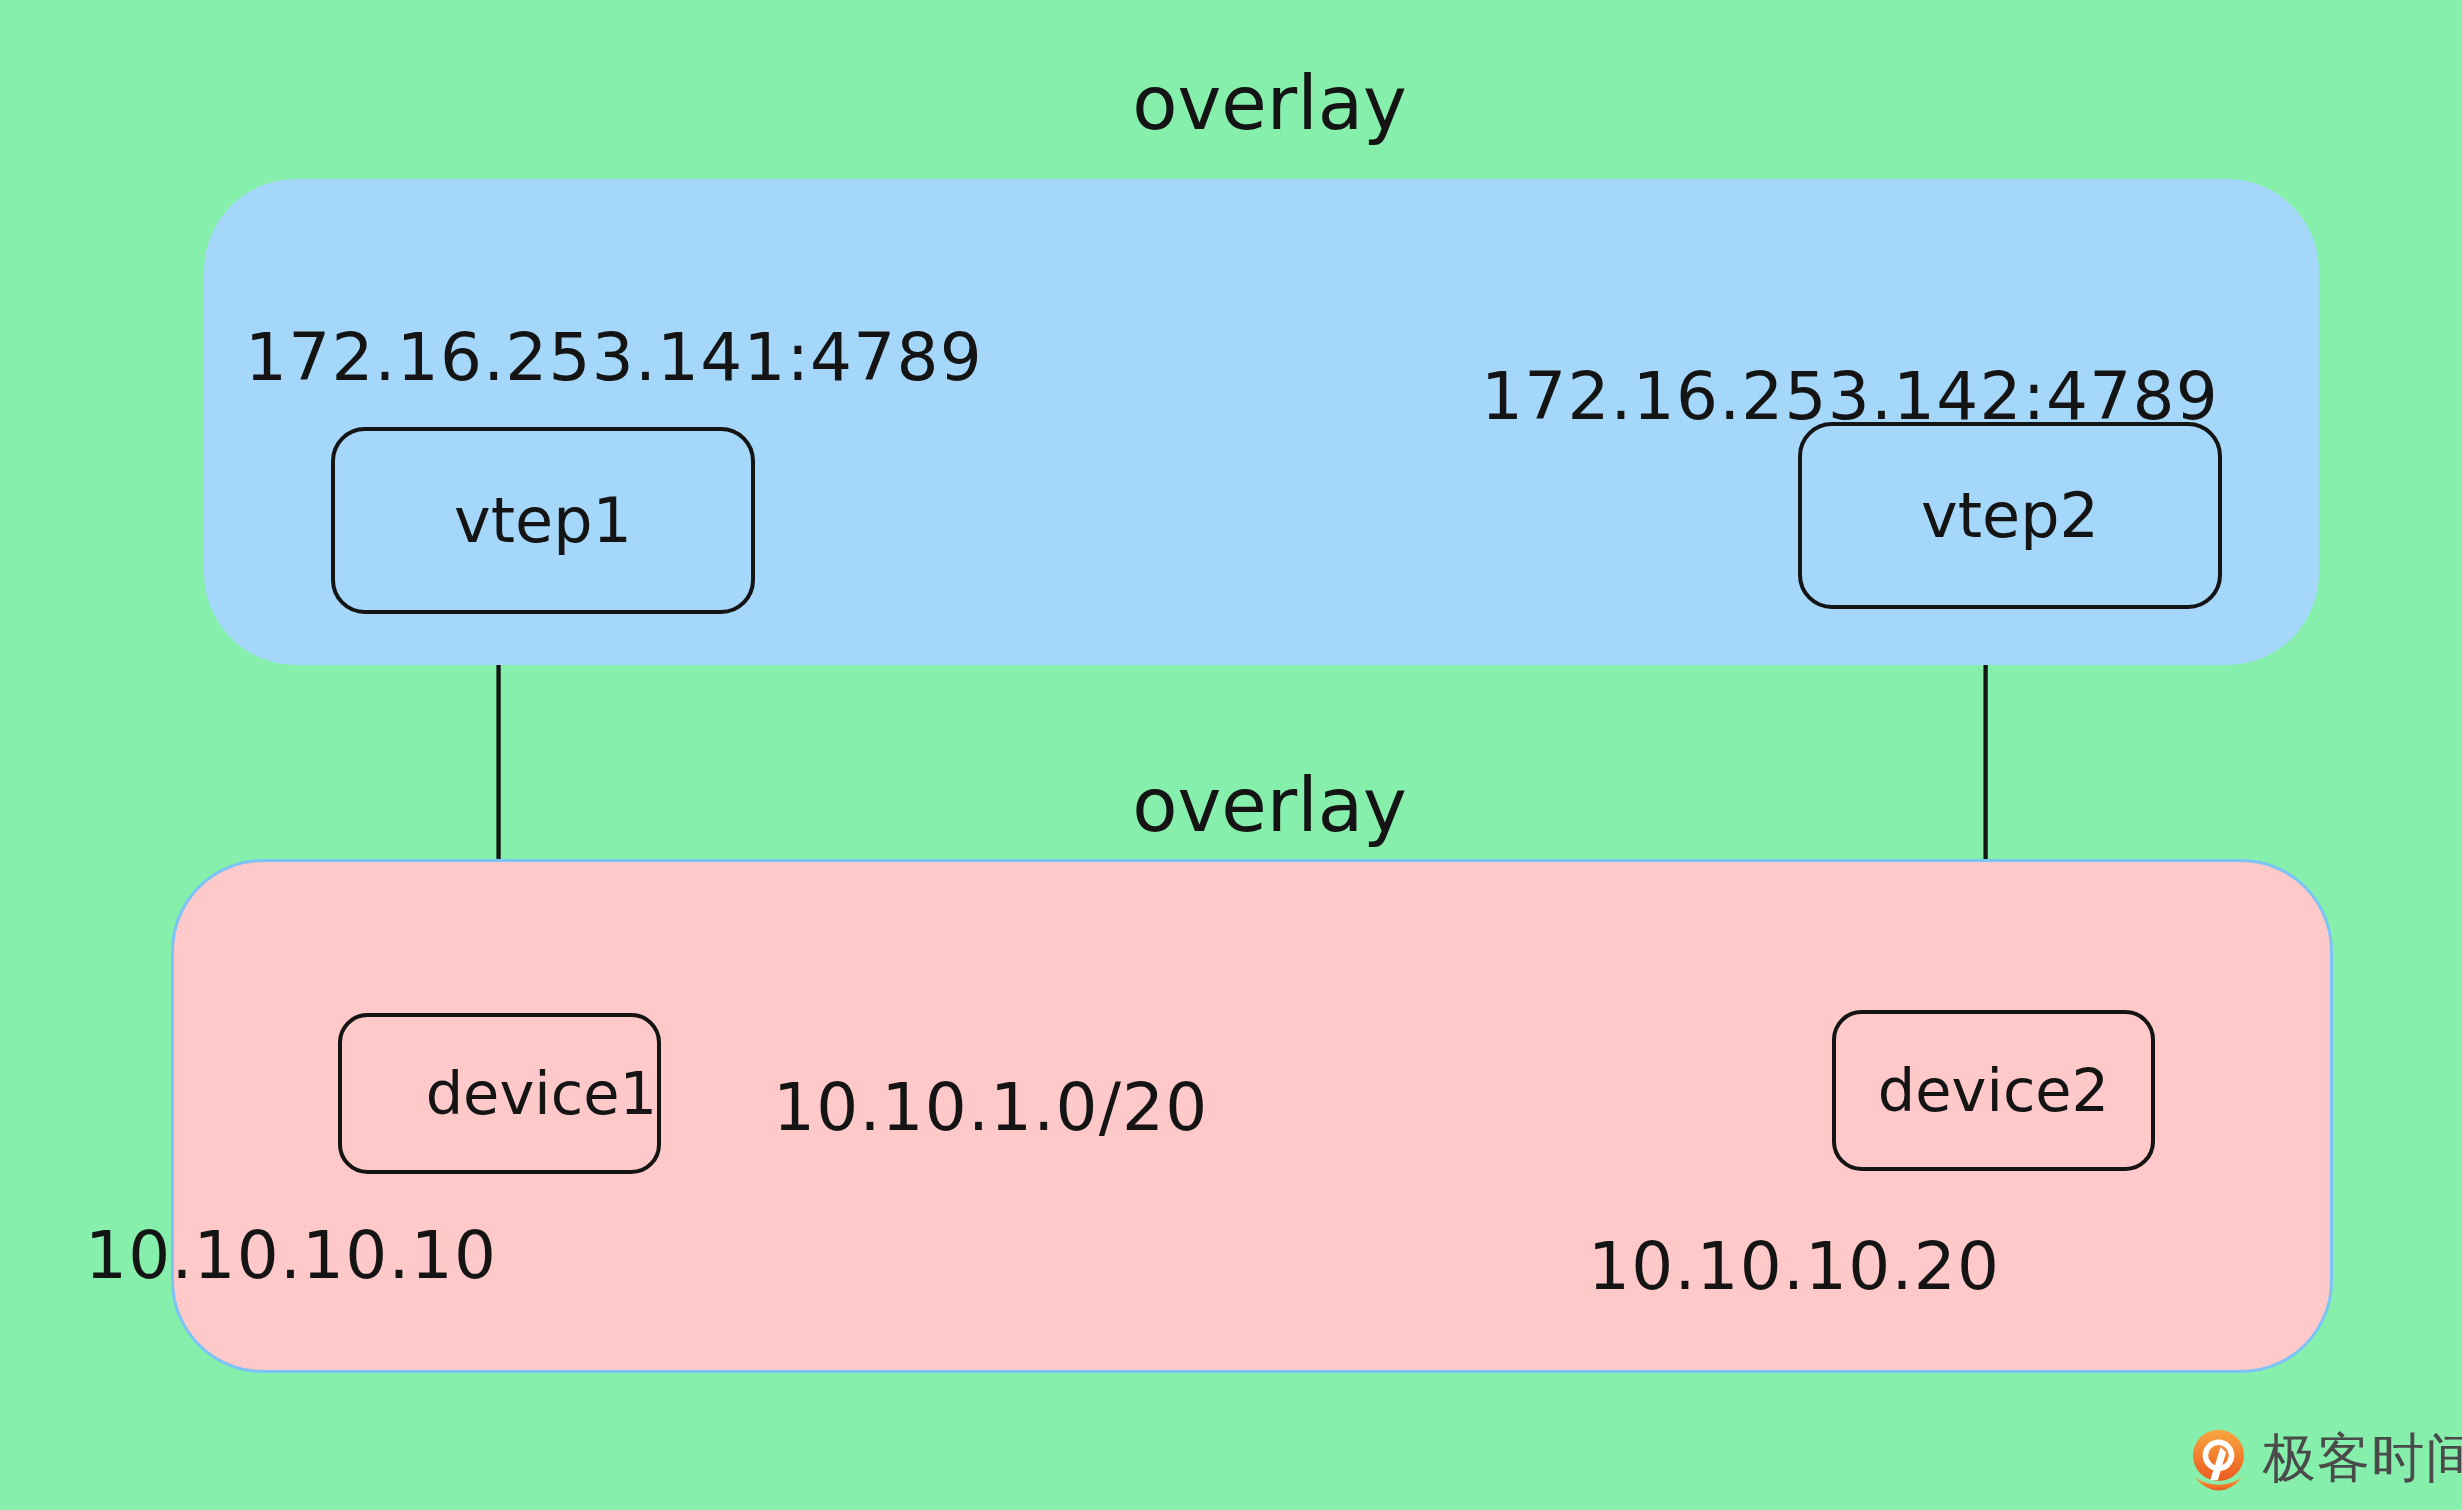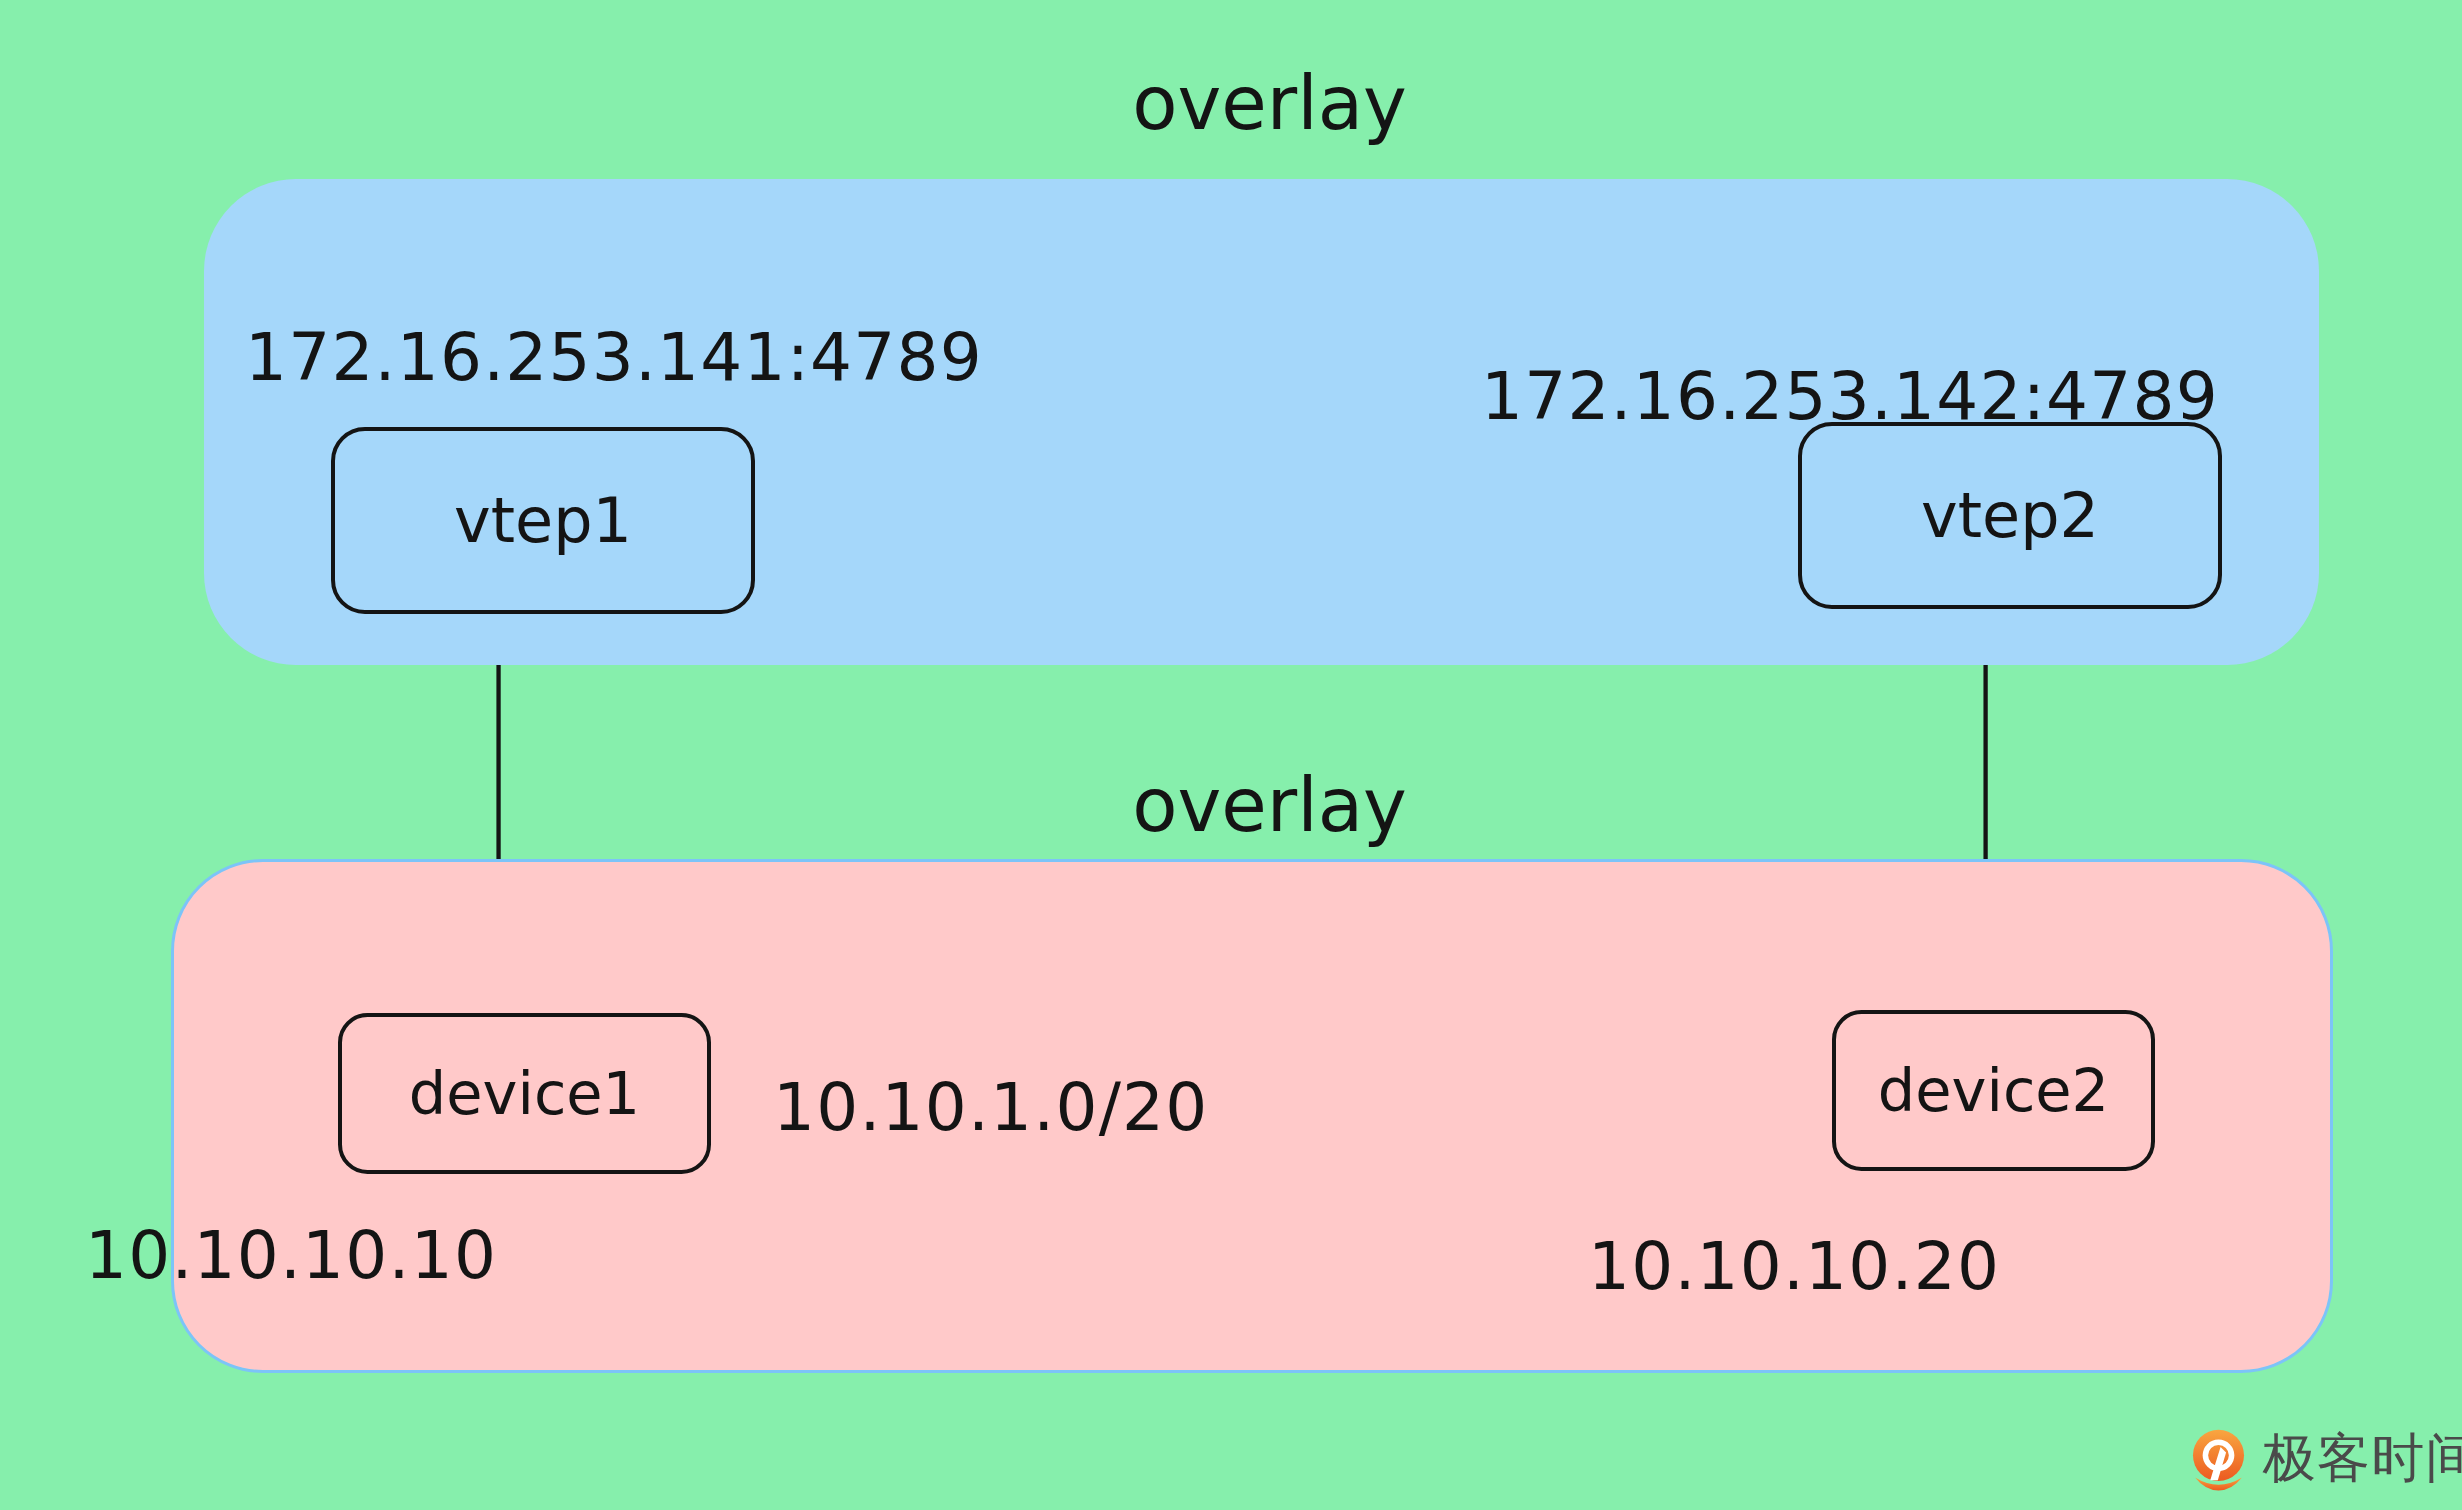--- a/index.html
+++ b/index.html
@@ -115,21 +115,21 @@
   </div>
 
   <div class="node-box vtep-box" style="left:1798px; top:422px; width:424px; height:187px;">
     <span>vtep2</span>
   </div>
 
   <div class="zone-title abs" style="left:1054px; top:765px; width:431px;">overlay</div>
 
   <div id="underlay-region" class="region"></div>
 
-  <div class="node-box dev-box" style="left:338px; top:1013px; width:373px; height:161px;">
+  <div class="node-box dev-box" style="left:338px; top:1013px; width:323px; height:161px;justify-content:flex-end;">
     <span>device1</span>
   </div>
 
   <div class="node-box dev-box" style="left:1825px; top:1010px; width:323px; height:161px;margin-left:7px;">
     <span>device2</span>
   </div>
 
   <div class="ip-label" style="left:773px; top:1070px; width:862px;">10.10.1.0/20</div>
 
   <div class="ip-label" style="left:85px; top:1218px; width:862px;">10.10.10.10</div>

